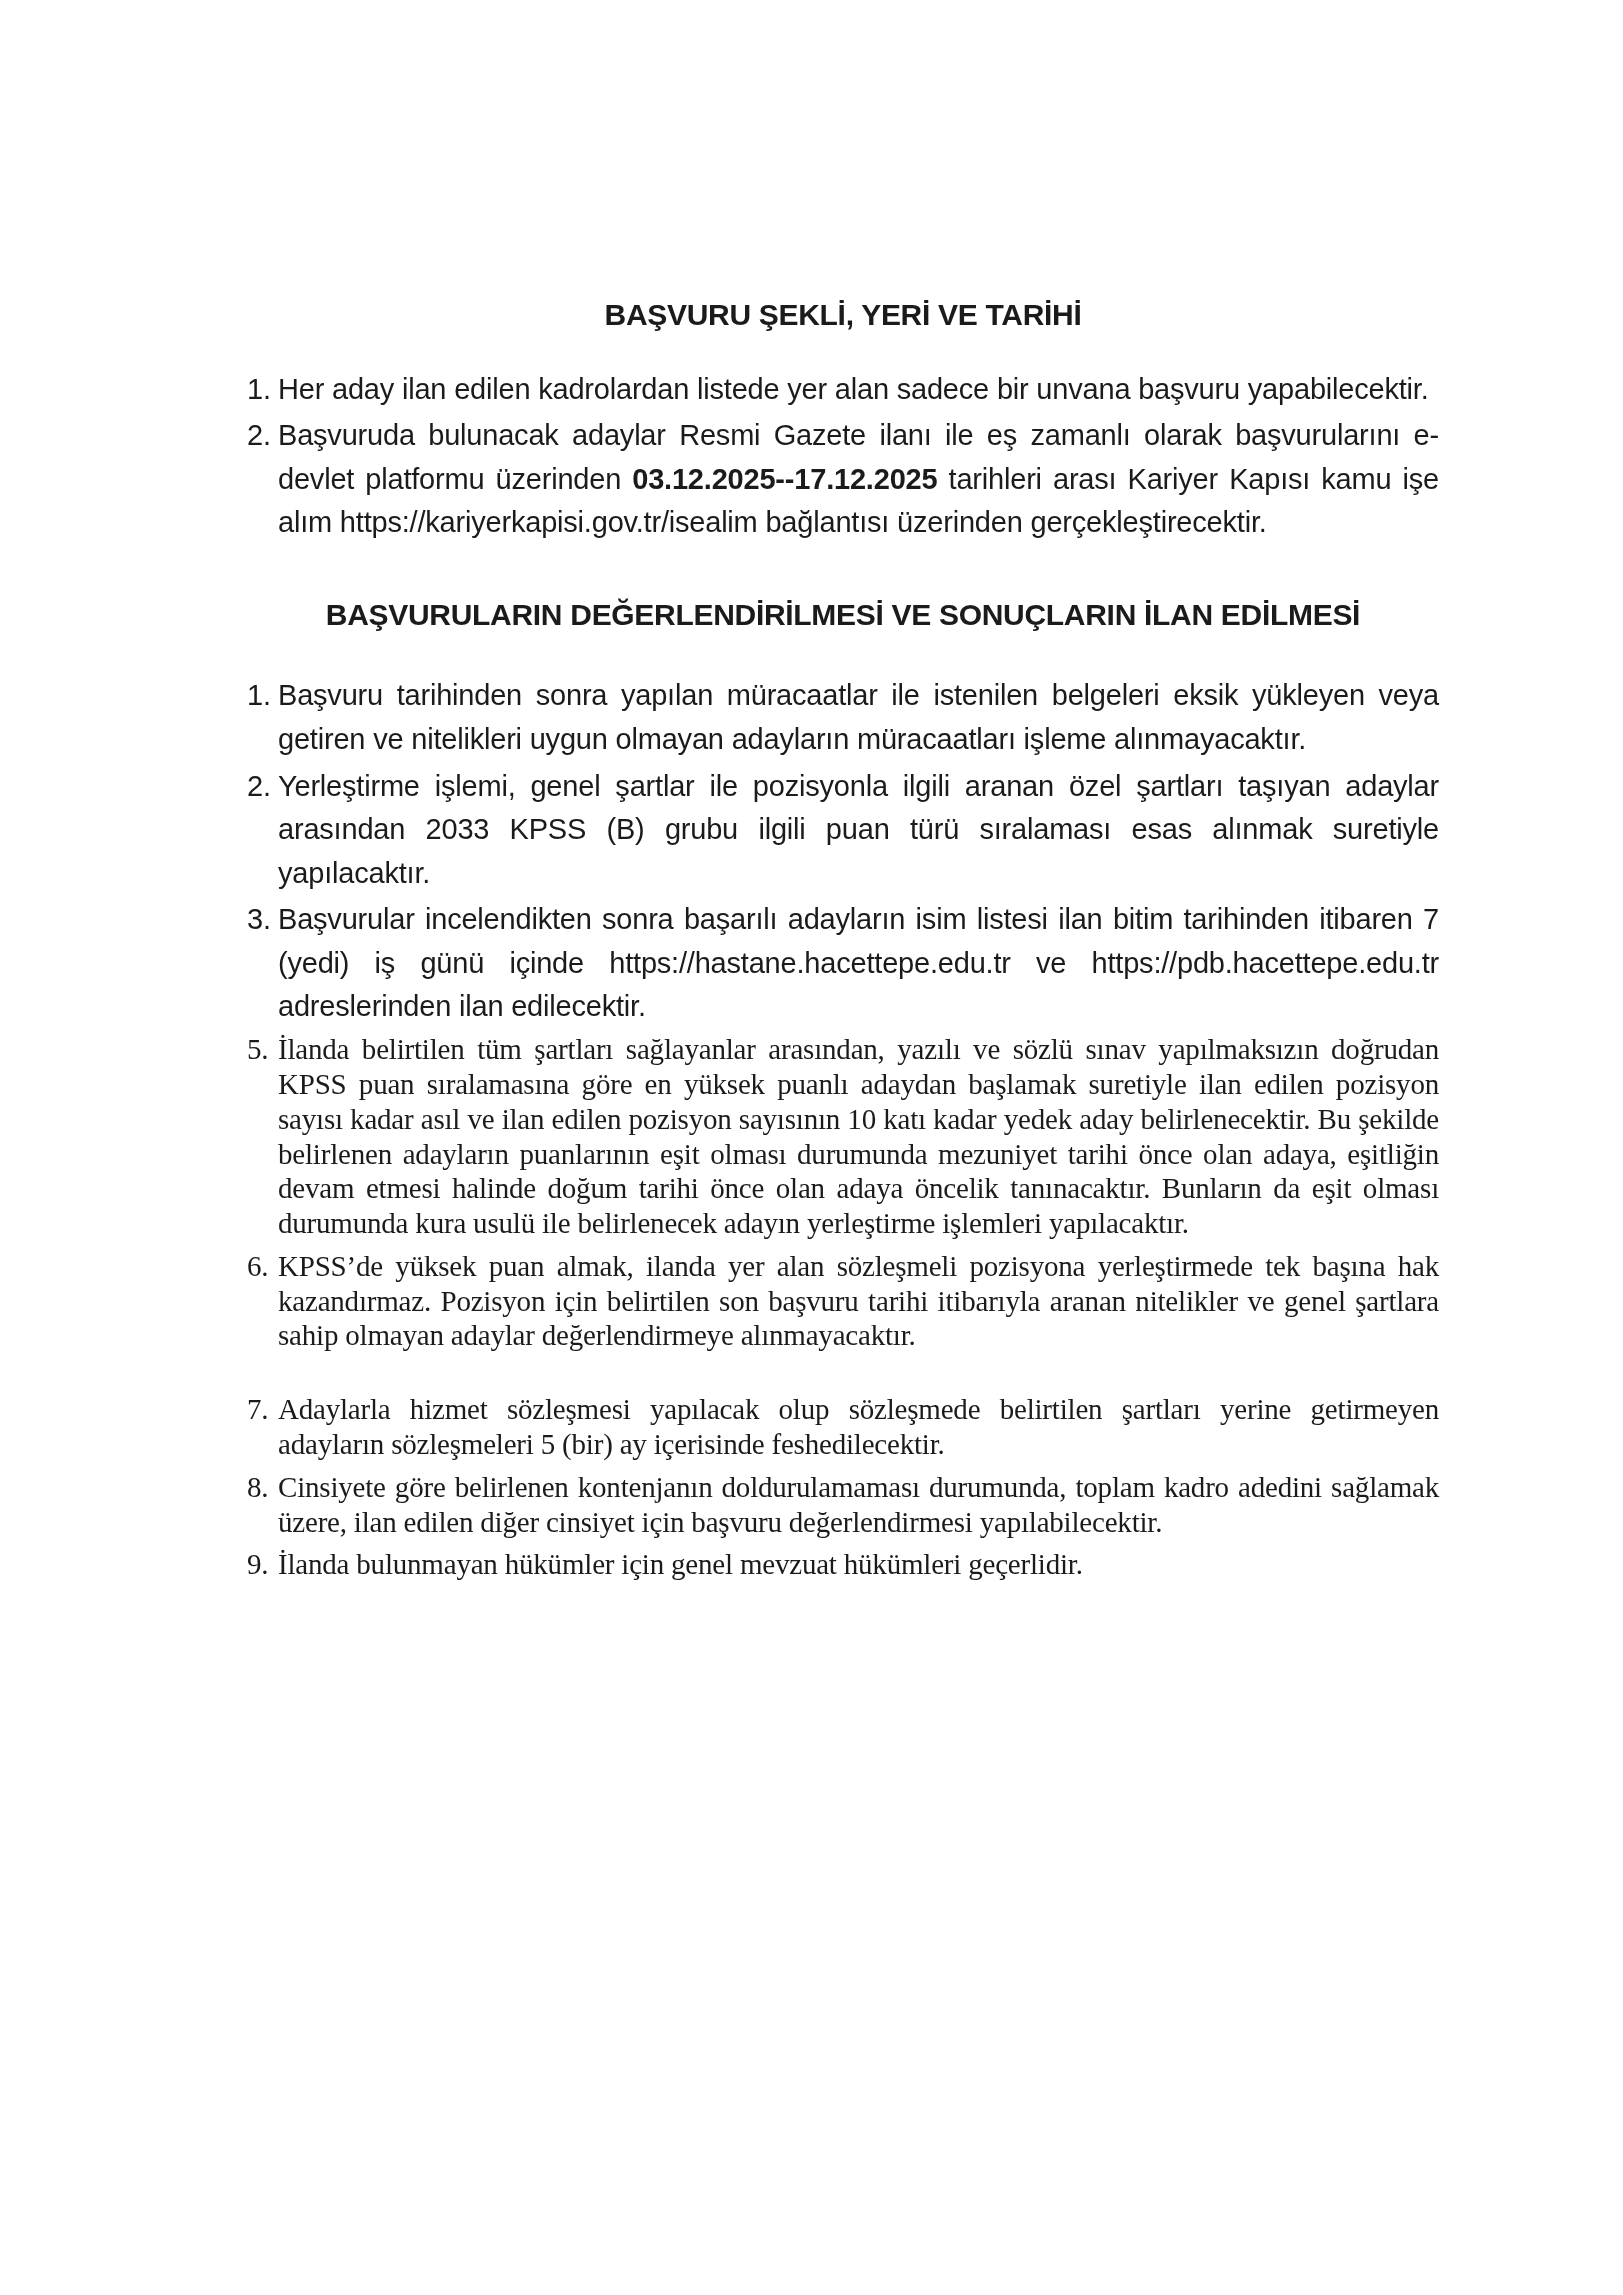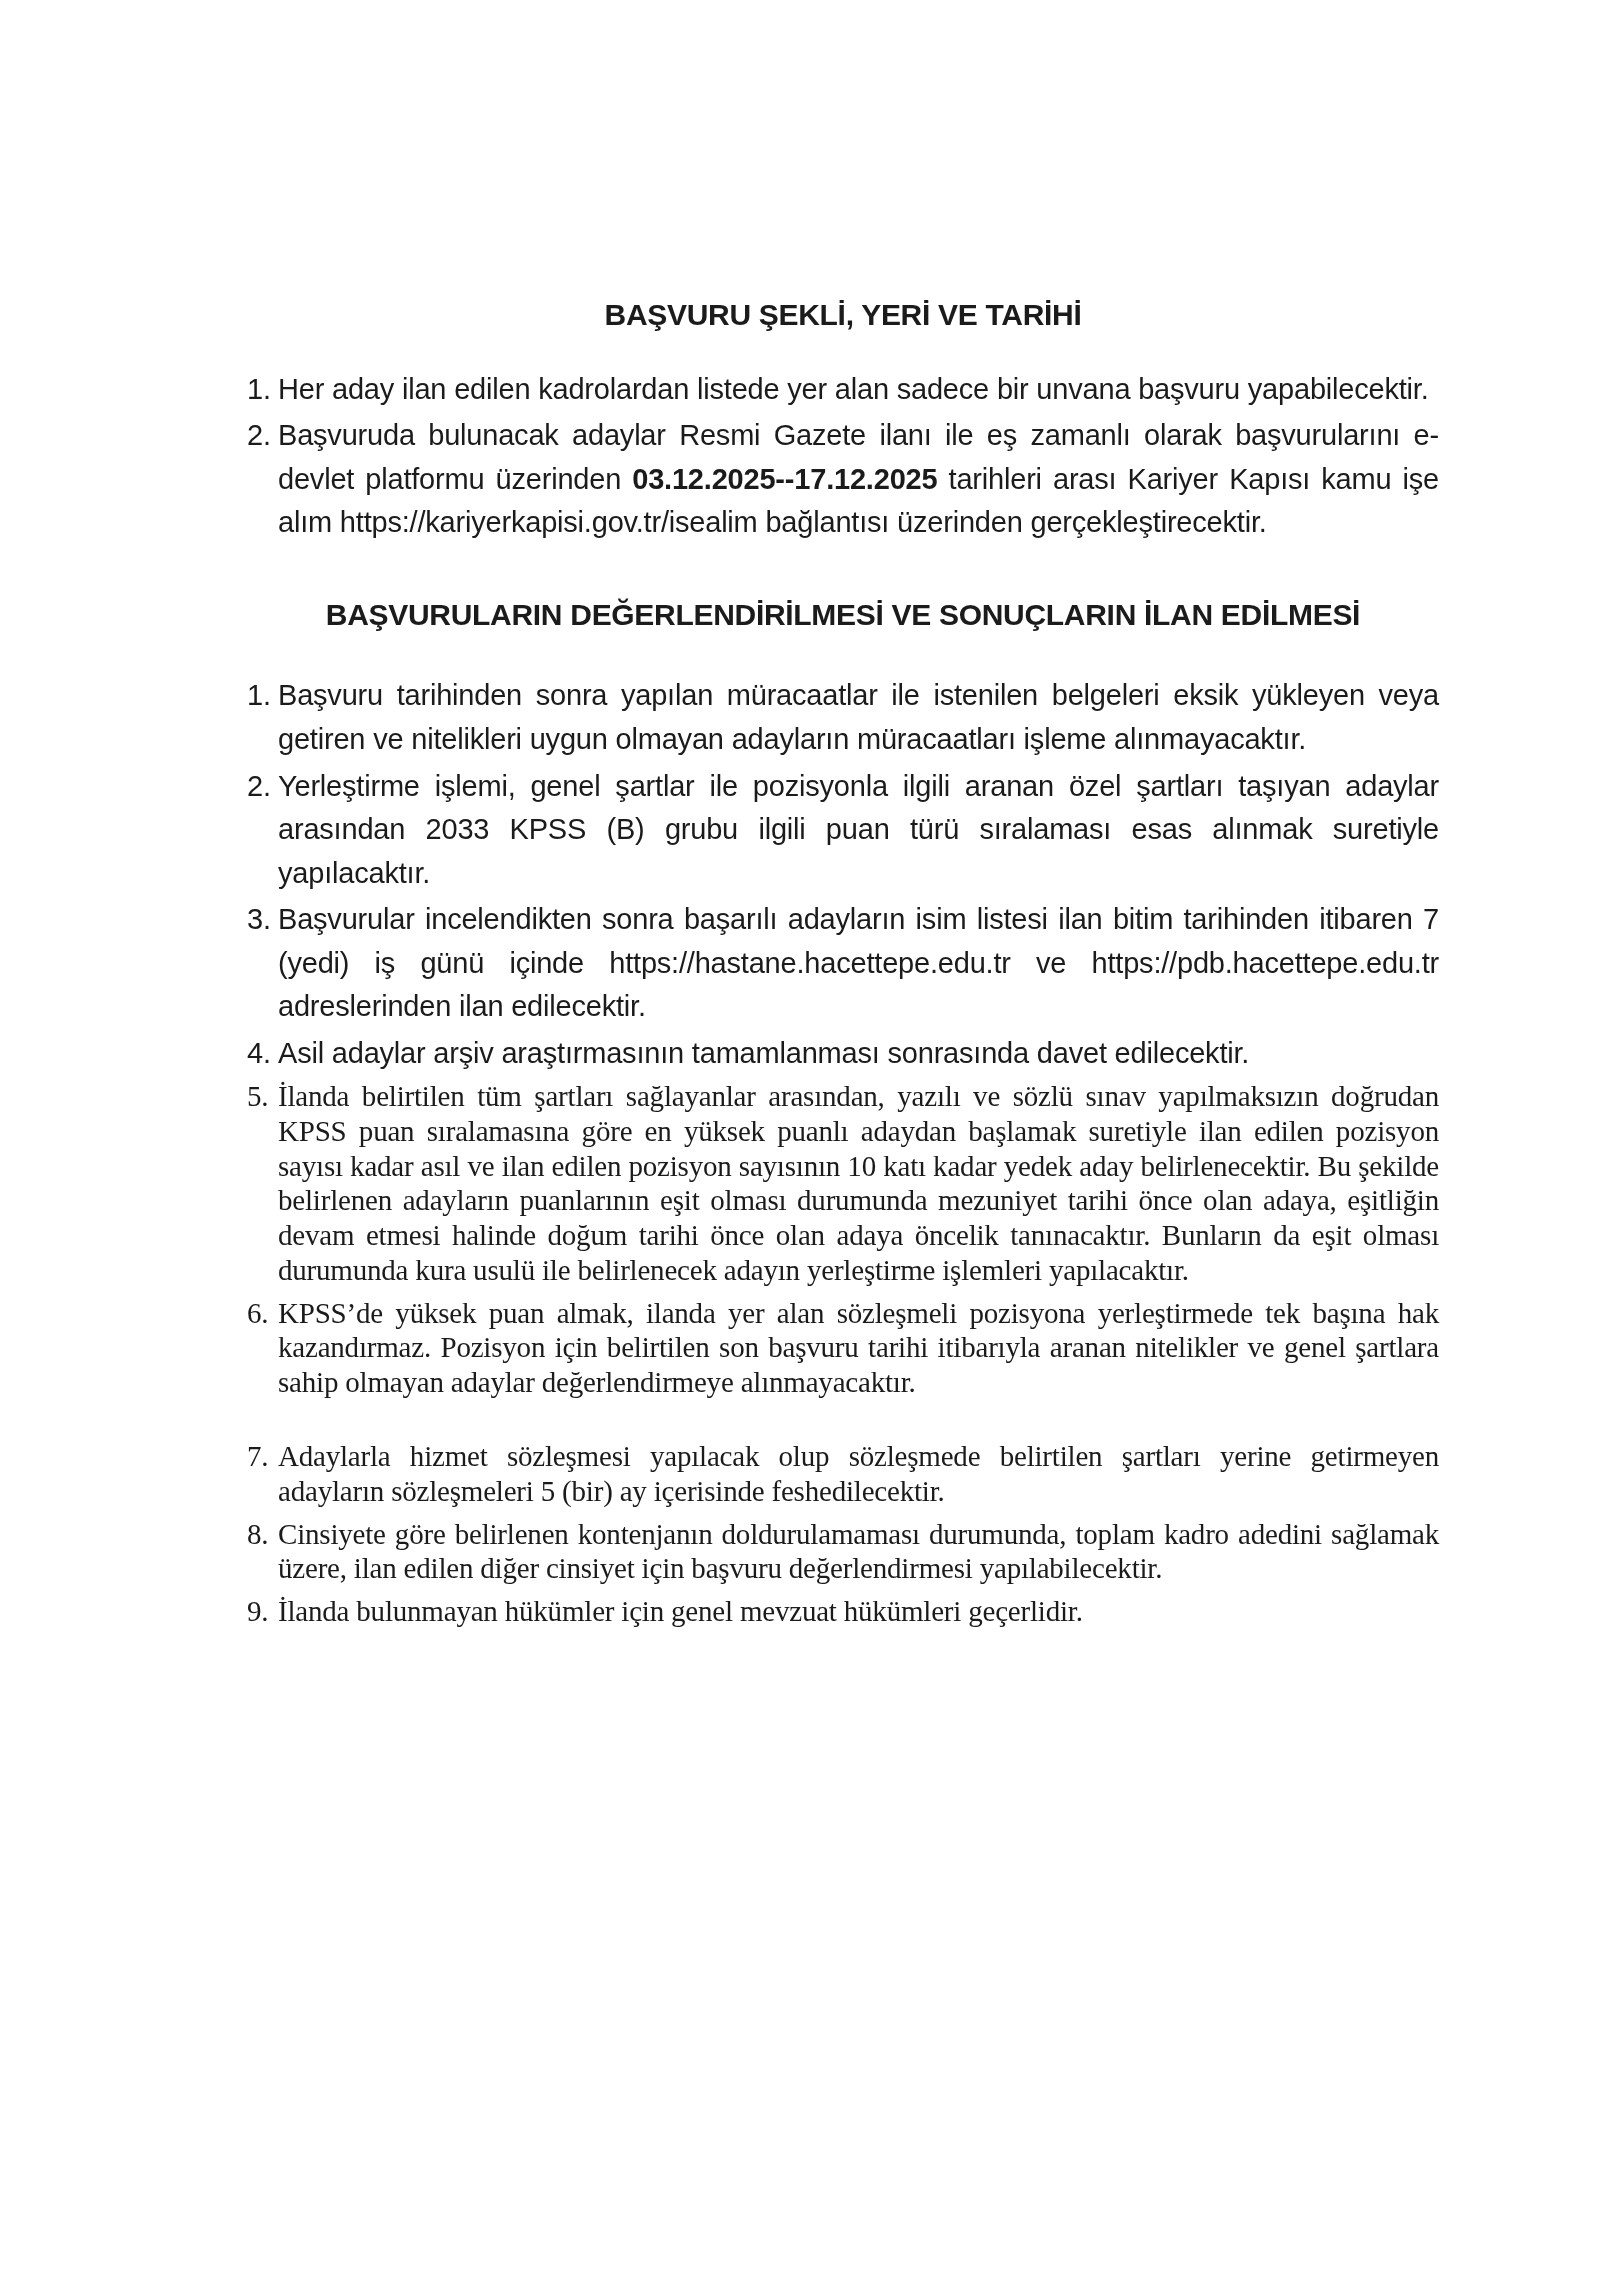--- a/index.html
+++ b/index.html
@@ -62,21 +62,20 @@
       <div class="item loose"><span class="num">1.</span><span class="txt">Her aday ilan edilen kadrolardan listede yer alan sadece bir unvana başvuru yapabilecektir.</span></div>
       <div class="item loose"><span class="num">2.</span><span class="txt"><span>Başvuruda bulunacak adaylar Resmi Gazete ilanı ile eş zamanlı olarak başvurularını e-devlet platformu üzerinden </span><span class="date-bold">03.12.2025--17.12.2025</span><span> tarihleri arası Kariyer Kapısı kamu işe alım https://kariyerkapisi.gov.tr/isealim bağlantısı üzerinden gerçekleştirecektir.</span></span></div>
     </div>
 
     <h1 class="section-title second">BAŞVURULARIN DEĞERLENDİRİLMESİ VE SONUÇLARIN İLAN EDİLMESİ</h1>
 
     <div class="list">
       <div class="item loose"><span class="num">1.</span><span class="txt">Başvuru tarihinden sonra yapılan müracaatlar ile istenilen belgeleri eksik yükleyen veya getiren ve nitelikleri uygun olmayan adayların müracaatları işleme alınmayacaktır.</span></div>
       <div class="item loose"><span class="num">2.</span><span class="txt">Yerleştirme işlemi, genel şartlar ile pozisyonla ilgili aranan özel şartları taşıyan adaylar arasından 2033 KPSS (B) grubu ilgili puan türü sıralaması esas alınmak suretiyle yapılacaktır.</span></div>
       <div class="item loose"><span class="num">3.</span><span class="txt">Başvurular incelendikten sonra başarılı adayların isim listesi ilan bitim tarihinden itibaren 7 (yedi) iş günü içinde https://hastane.hacettepe.edu.tr ve https://pdb.hacettepe.edu.tr adreslerinden ilan edilecektir.</span></div>
-      <div class="item loose"><span class="num">4.</span><span class="txt">Asil adaylar arşiv araştırmasının tamamlanması sonrasında davet edilecektir.</span></div>
       <div class="item tight"><span class="num">5.</span><span class="txt">İlanda belirtilen tüm şartları sağlayanlar arasından, yazılı ve sözlü sınav yapılmaksızın doğrudan KPSS puan sıralamasına göre en yüksek puanlı adaydan başlamak suretiyle ilan edilen pozisyon sayısı kadar asıl ve ilan edilen pozisyon sayısının 10 katı kadar yedek aday belirlenecektir. Bu şekilde belirlenen adayların puanlarının eşit olması durumunda mezuniyet tarihi önce olan adaya, eşitliğin devam etmesi halinde doğum tarihi önce olan adaya öncelik tanınacaktır. Bunların da eşit olması durumunda kura usulü ile belirlenecek adayın yerleştirme işlemleri yapılacaktır.</span></div>
       <div class="item tight"><span class="num">6.</span><span class="txt">KPSS’de yüksek puan almak, ilanda yer alan sözleşmeli pozisyona yerleştirmede tek başına hak kazandırmaz. Pozisyon için belirtilen son başvuru tarihi itibarıyla aranan nitelikler ve genel şartlara sahip olmayan adaylar değerlendirmeye alınmayacaktır.</span></div>
       <div class="item tight gap-top"><span class="num">7.</span><span class="txt">Adaylarla hizmet sözleşmesi yapılacak olup sözleşmede belirtilen şartları yerine getirmeyen adayların sözleşmeleri 5 (bir) ay içerisinde feshedilecektir.</span></div>
       <div class="item tight"><span class="num">8.</span><span class="txt">Cinsiyete göre belirlenen kontenjanın doldurulamaması durumunda, toplam kadro adedini sağlamak üzere, ilan edilen diğer cinsiyet için başvuru değerlendirmesi yapılabilecektir.</span></div>
       <div class="item tight"><span class="num">9.</span><span class="txt">İlanda bulunmayan hükümler için genel mevzuat hükümleri geçerlidir.</span></div>
     </div>
 
   </div>
 </div>
 

